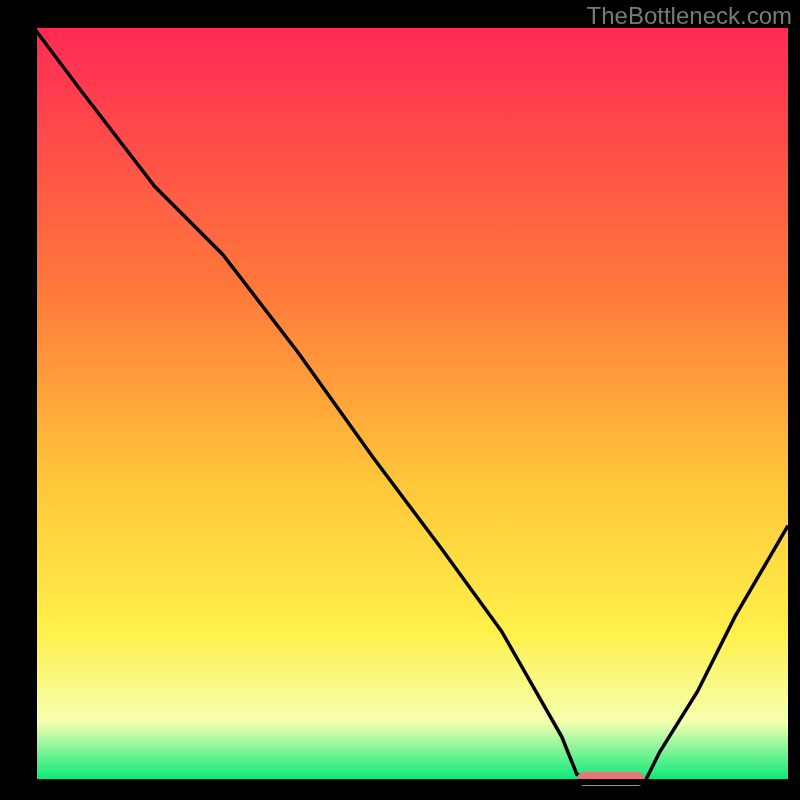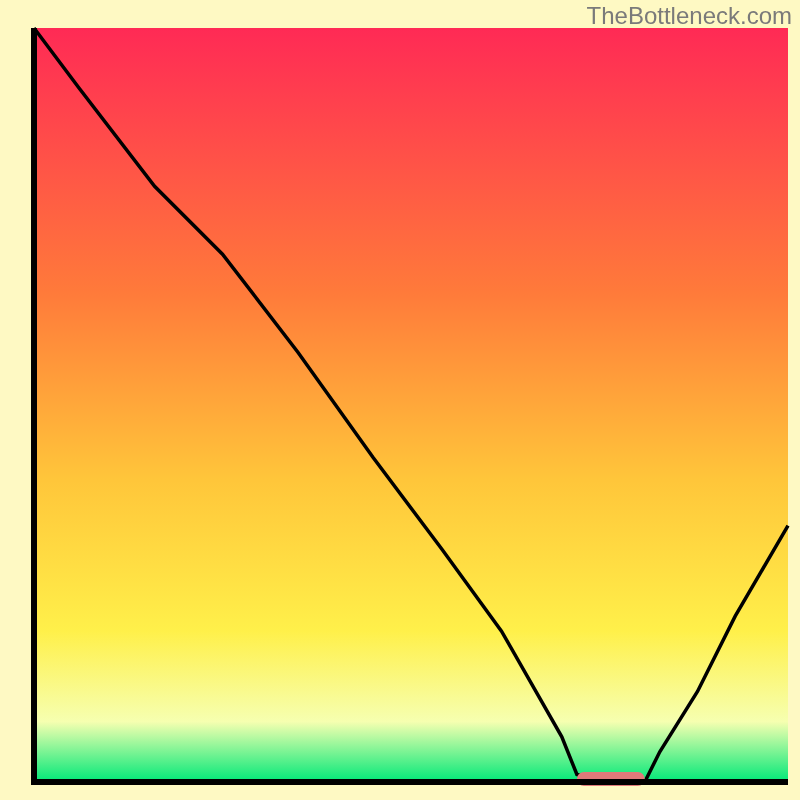--- a/index.html
+++ b/index.html
@@ -7,21 +7,21 @@
     padding: 0;
     width: 800px;
     height: 800px;
     overflow: hidden;
     font-family: Arial, sans-serif;
   }
   .container {
     position: relative;
     width: 800px;
     height: 800px;
-    background: #fef9c3;
+    background: #000000;
   }
   .watermark {
     position: absolute;
     top: 2px;
     right: 8px;
     font-size: 24px;
     color: #7a7a7a;
     font-weight: 500;
     z-index: 10;
   }

